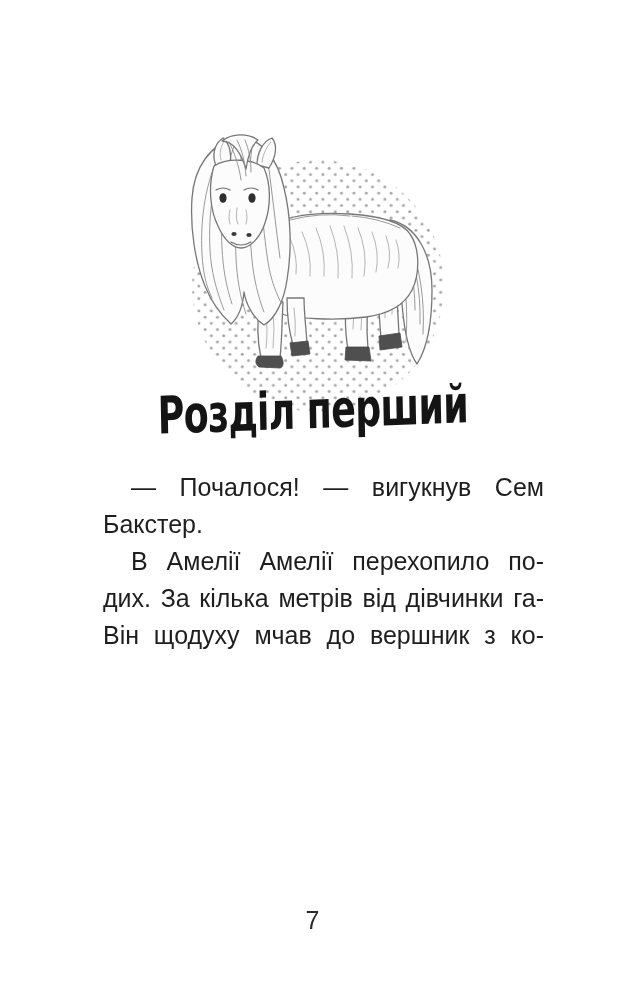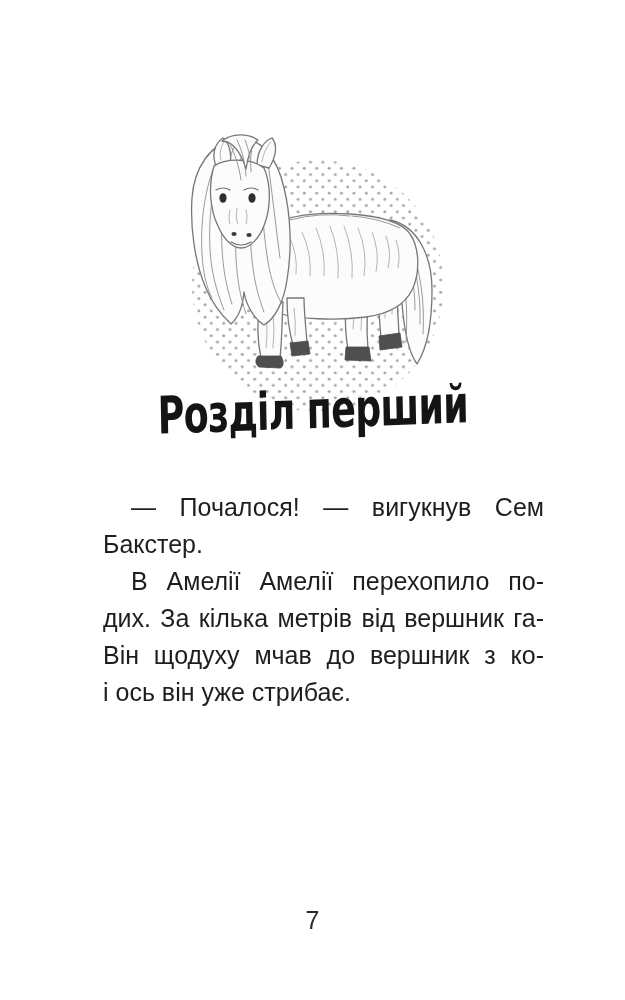--- a/index.html
+++ b/index.html
@@ -16,21 +16,21 @@
   }
   .chapter-title {
     display:inline-block;
     font-family:"DejaVu Sans", sans-serif;
     font-weight:700; font-size:52px; line-height:64px;
     color:#141414; letter-spacing:-1px;
     transform:scaleX(0.70) rotate(-1.5deg);
     transform-origin:center center;
   }
   .body-text {
-    position:absolute; left:103px; top:489px; width:441px;
+    position:absolute; left:103px; top:469px; width:441px;
     font-size:25px; line-height:37px; color:#1e1e1e;
   }
   .bline { text-align:justify; text-align-last:justify; }
   .bline.left { text-align:left; text-align-last:left; }
   .bline.indent { text-indent:28px; }
   .page-number {
     position:absolute; top:906px; left:0; width:625px;
     text-align:center; font-size:25px; color:#2b2b2b;
   }
   svg .sketch { fill:#fcfcfc; stroke:#777777; stroke-width:1.3; stroke-linejoin:round; }
@@ -106,20 +106,19 @@
   </svg>
 
   <div class="chapter-title-wrap">
     <div class="chapter-title">Розділ перший</div>
   </div>
 
   <div class="body-text">
     <div class="bline indent">— Почалося! — вигукнув Сем</div>
     <div class="bline left">Бакстер.</div>
     <div class="bline indent">В Амелії Амелії перехопило по-</div>
-    <div class="bline">дих. За кілька метрів від вершник га-</div>
+    <div class="bline">дих. За кілька метрів від дівчинки га-</div>
     <div class="bline">Він щодуху мчав до вершник з ко-</div>
-    <div class="bline left">і ось він уже стрибає.</div>
   </div>
 
   <div class="page-number">7</div>
 
 </div>
 
 </body></html>

